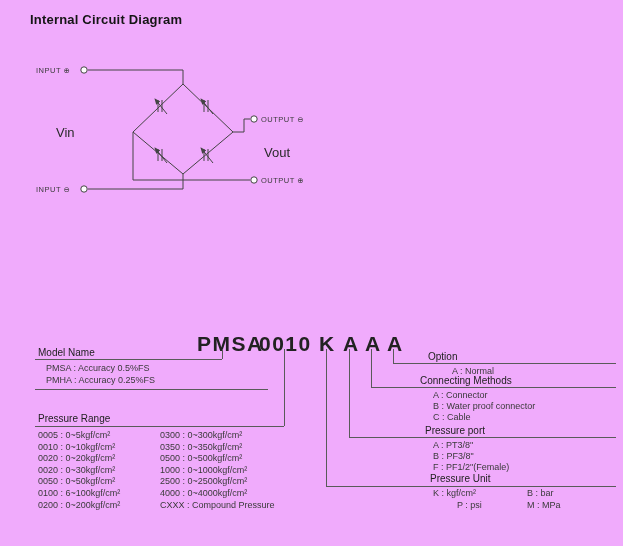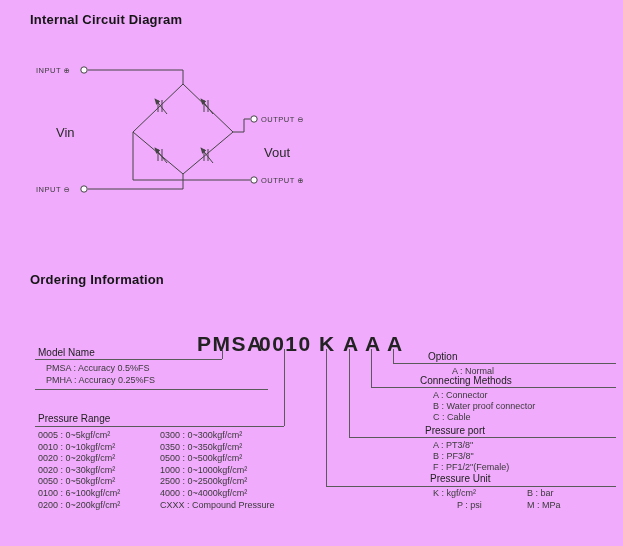--- a/index.html
+++ b/index.html
@@ -92,21 +92,20 @@
     </g>
 
     <text class="ct" x="8" y="17">INPUT ⊕</text>
     <text class="ct" x="8" y="136">INPUT ⊖</text>
     <text class="ct" x="233" y="66">OUTPUT ⊖</text>
     <text class="ct" x="233" y="127">OUTPUT ⊕</text>
     <text class="cbig" x="28" y="81">Vin</text>
     <text class="cbig" x="236" y="101">Vout</text>
   </svg>
 
-  <div class="sec-heading h-ordering">Ordering Information</div>
 
   <span class="pn-seg s0">PMSA</span>
   <span class="pn-seg s1">0010</span>
   <span class="pn-seg s2">K</span>
   <span class="pn-seg s3">A</span>
   <span class="pn-seg s4">A</span>
   <span class="pn-seg s5">A</span>
 
   <svg class="overlay" width="623" height="546" viewBox="0 0 623 546">
     <line x1="222" y1="349" x2="222" y2="359"></line>

